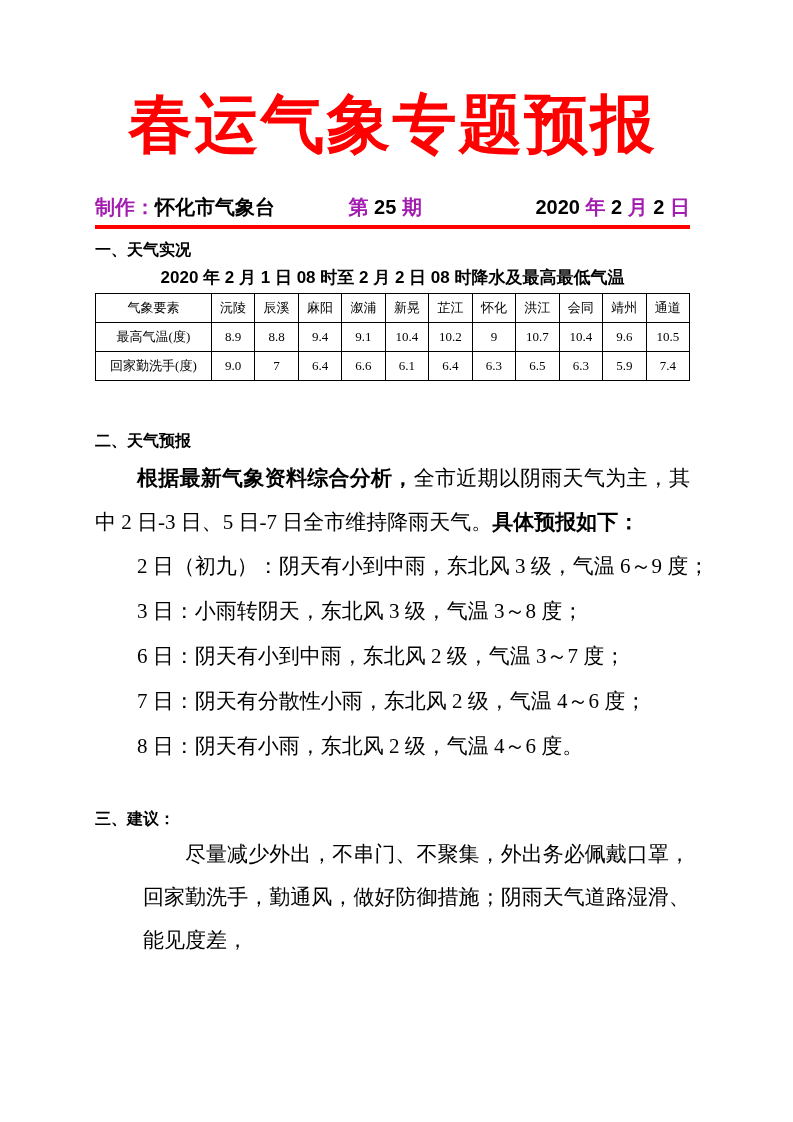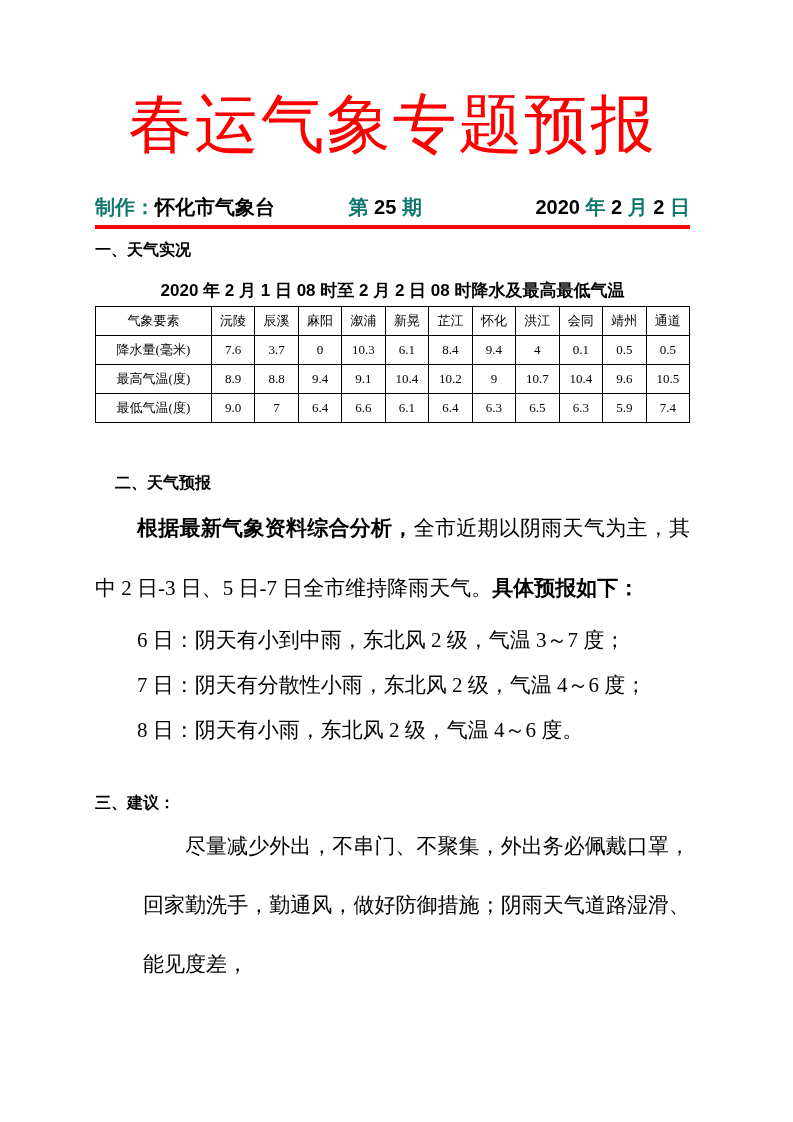--- a/index.html
+++ b/index.html
@@ -13,54 +13,54 @@
     outline: 1px solid #e3e3e3;
     font-family: "Liberation Serif", "DejaVu Serif", serif;
     color: #000000;
     overflow: hidden;
     padding: 0 103px 0 95px;
   }
   .doc-title {
     margin-top: 88px;
     font-size: 64px;
     line-height: 1.15;
-    font-weight: normal;
+    font-weight: bold;
     color: #ff0000;
     text-align: center;
     letter-spacing: 2px;
     font-family: "Liberation Serif", "DejaVu Serif", serif;
     white-space: nowrap;
   }
   .meta-row {
     margin-top: 32px;
     display: flex;
     justify-content: space-between;
     align-items: baseline;
     font-family: "Liberation Sans", "DejaVu Sans", sans-serif;
     font-weight: bold;
     font-size: 20px;
     line-height: 1.3;
   }
   .meta-issue { margin-left: -40px; }
-  .red { color: #0f766e; text-align: center; }
+  .red { color: #a21caf; text-align: center; }
   .red-rule {
     border: none;
     height: 4px;
     background: #ff0000;
     margin-top: 5px;
   }
   .section-heading {
     font-family: "Liberation Sans", "DejaVu Sans", sans-serif;
     font-weight: bold;
     font-size: 16px;
     line-height: 1.3;
   }
   .sec1-heading { margin-top: 11px; }
   .table-caption {
-    margin-top: 20px;
+    margin-top: 7px;
     text-align: center;
     font-family: "Liberation Sans", "DejaVu Sans", sans-serif;
     font-weight: bold;
     font-size: 17px;
     line-height: 1.3;
   }
   table.weather {
     width: 100%;
     border-collapse: collapse;
     margin-top: 4px;
@@ -70,24 +70,24 @@
     border: 1.5px solid #000000;
     text-align: center;
     vertical-align: middle;
     height: 29px;
     font-weight: normal;
     font-size: 13px;
     font-family: "Liberation Serif", "DejaVu Serif", serif;
     padding: 5px 1px;
   }
   table.weather col.label-col { width: 19.5%; }
-  .sec2-heading { margin-top: 50px; margin-left: 20px; }
+  .sec2-heading { margin-top: 50px; }
   .body-para {
     font-size: 21px;
-    line-height: 59px;
+    line-height: 43px;
     text-align: justify;
     text-indent: 2em;
   }
   .sec2-intro { margin-top: 4px; }
   .bold-seg {
     font-family: "Liberation Sans", "DejaVu Sans", sans-serif;
     font-weight: bold;
   }
   .forecast-line {
     font-size: 21px;
@@ -141,68 +141,56 @@
           <td>溆浦</td>
           <td>新晃</td>
           <td>芷江</td>
           <td>怀化</td>
           <td>洪江</td>
           <td>会同</td>
           <td>靖州</td>
           <td>通道</td>
         </tr>
         <tr>
-          <td>降水量(毫米)</td>
-          <td>7.6</td>
-          <td>3.7</td>
-          <td>0</td>
-          <td>10.3</td>
-          <td>6.1</td>
-          <td>8.4</td>
-          <td>9.4</td>
-          <td>4</td>
-          <td>0.1</td>
-          <td>0.5</td>
-          <td>0.5</td>
-        </tr>
-        <tr>
           <td>最高气温(度)</td>
           <td>8.9</td>
           <td>8.8</td>
           <td>9.4</td>
           <td>9.1</td>
           <td>10.4</td>
           <td>10.2</td>
           <td>9</td>
           <td>10.7</td>
           <td>10.4</td>
           <td>9.6</td>
           <td>10.5</td>
         </tr>
         <tr>
-          <td>最低气温(度)</td>
+          <td>回家勤洗手(度)</td>
           <td>9.0</td>
           <td>7</td>
           <td>6.4</td>
           <td>6.6</td>
           <td>6.1</td>
           <td>6.4</td>
           <td>6.3</td>
           <td>6.5</td>
           <td>6.3</td>
           <td>5.9</td>
           <td>7.4</td>
         </tr>
       </tbody>
     </table>
   </div>
 
   <div>
     <h2 class="section-heading sec2-heading">二、天气预报</h2>
     <p class="body-para sec2-intro"><span class="bold-seg">根据最新气象资料综合分析，</span><span>全市近期以阴雨天气为主，其中 2 日-3 日、5 日-7 日全市维持降雨天气。</span><span class="bold-seg">具体预报如下：</span></p>
+    <p class="forecast-line">2 日（初九）：阴天有小到中雨，东北风 3 级，气温 6～9 度；</p>
+    <p class="forecast-line">3 日：小雨转阴天，东北风 3 级，气温 3～8 度；</p>
     <p class="forecast-line">6 日：阴天有小到中雨，东北风 2 级，气温 3～7 度；</p>
     <p class="forecast-line">7 日：阴天有分散性小雨，东北风 2 级，气温 4～6 度；</p>
     <p class="forecast-line">8 日：阴天有小雨，东北风 2 级，气温 4～6 度。</p>
   </div>
 
   <div>
     <h2 class="section-heading sec3-heading">三、建议：</h2>
     <p class="body-para sec3-body">尽量减少外出，不串门、不聚集，外出务必佩戴口罩，回家勤洗手，勤通风，做好防御措施；阴雨天气道路湿滑、能见度差，</p>
   </div>
 

